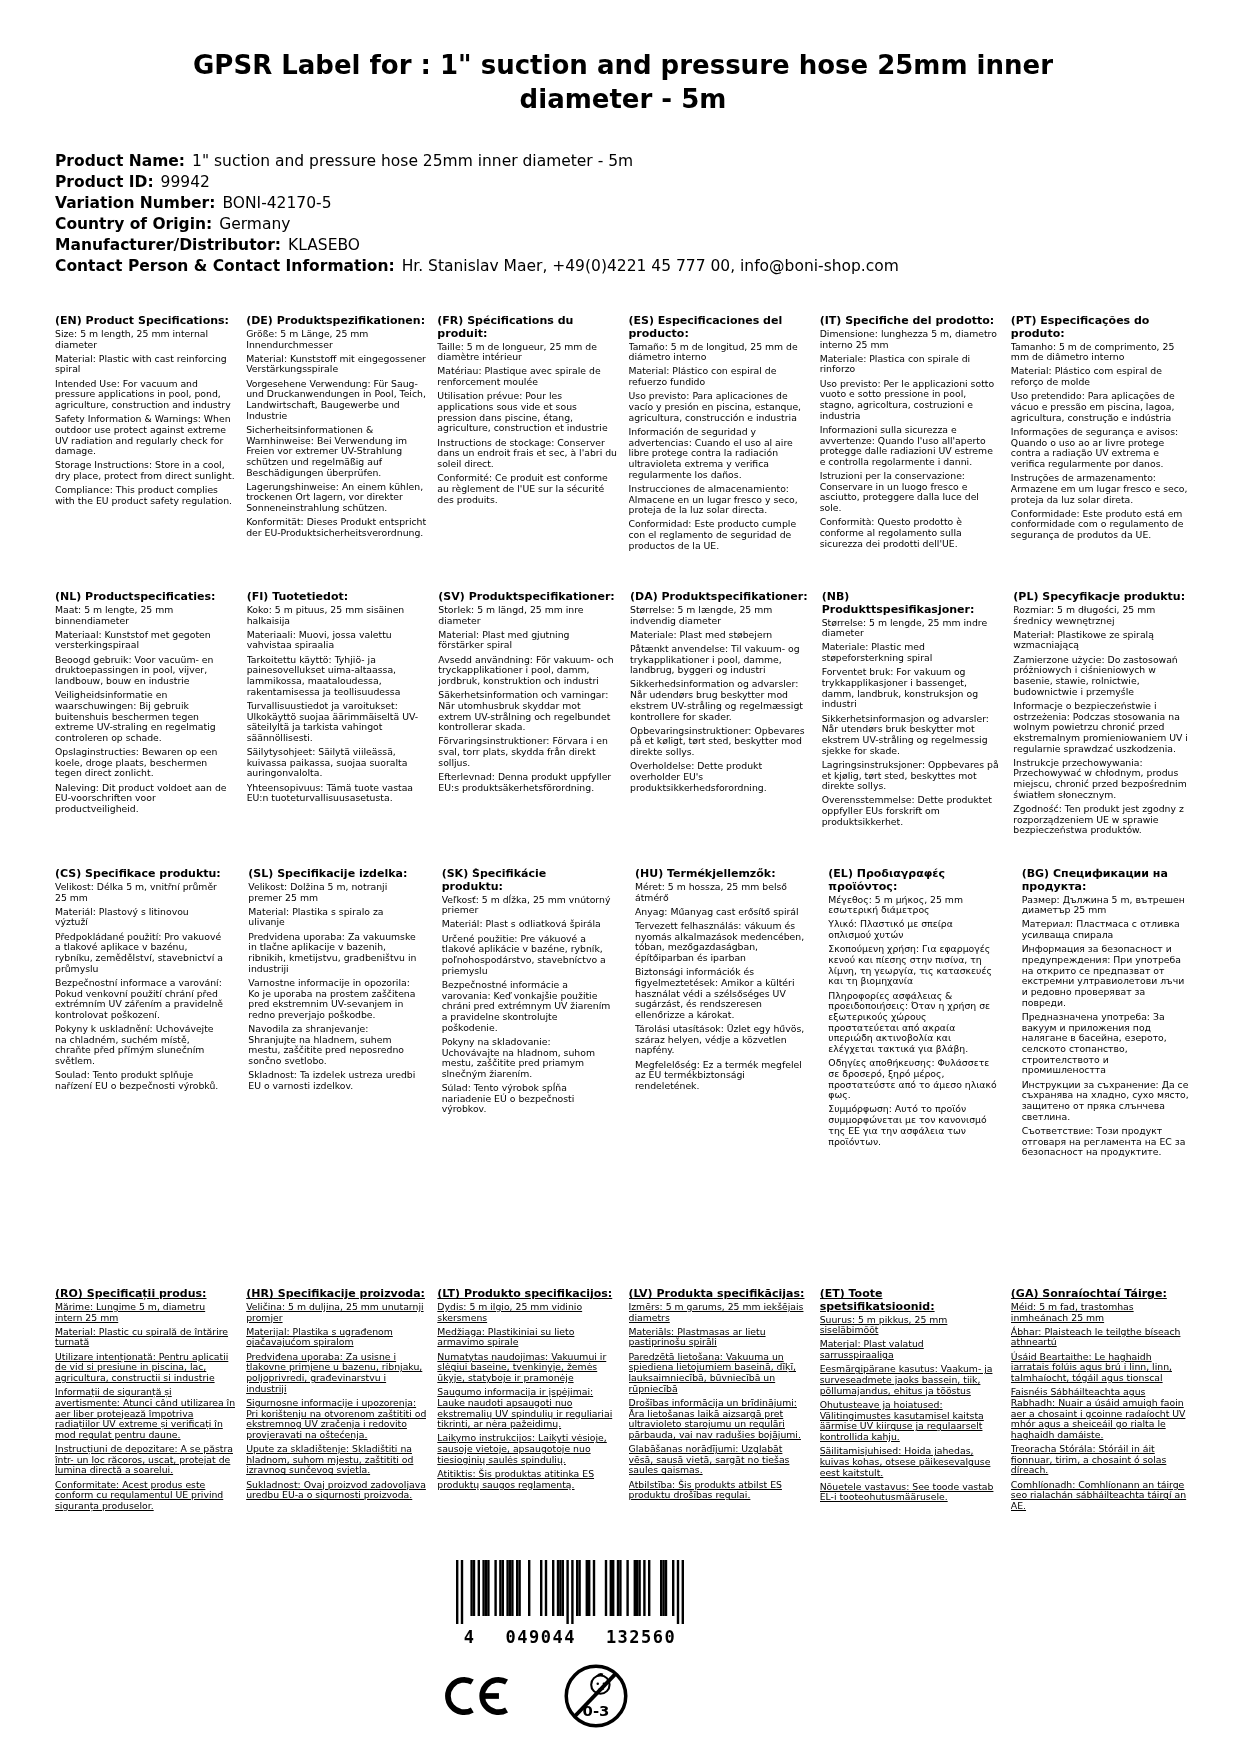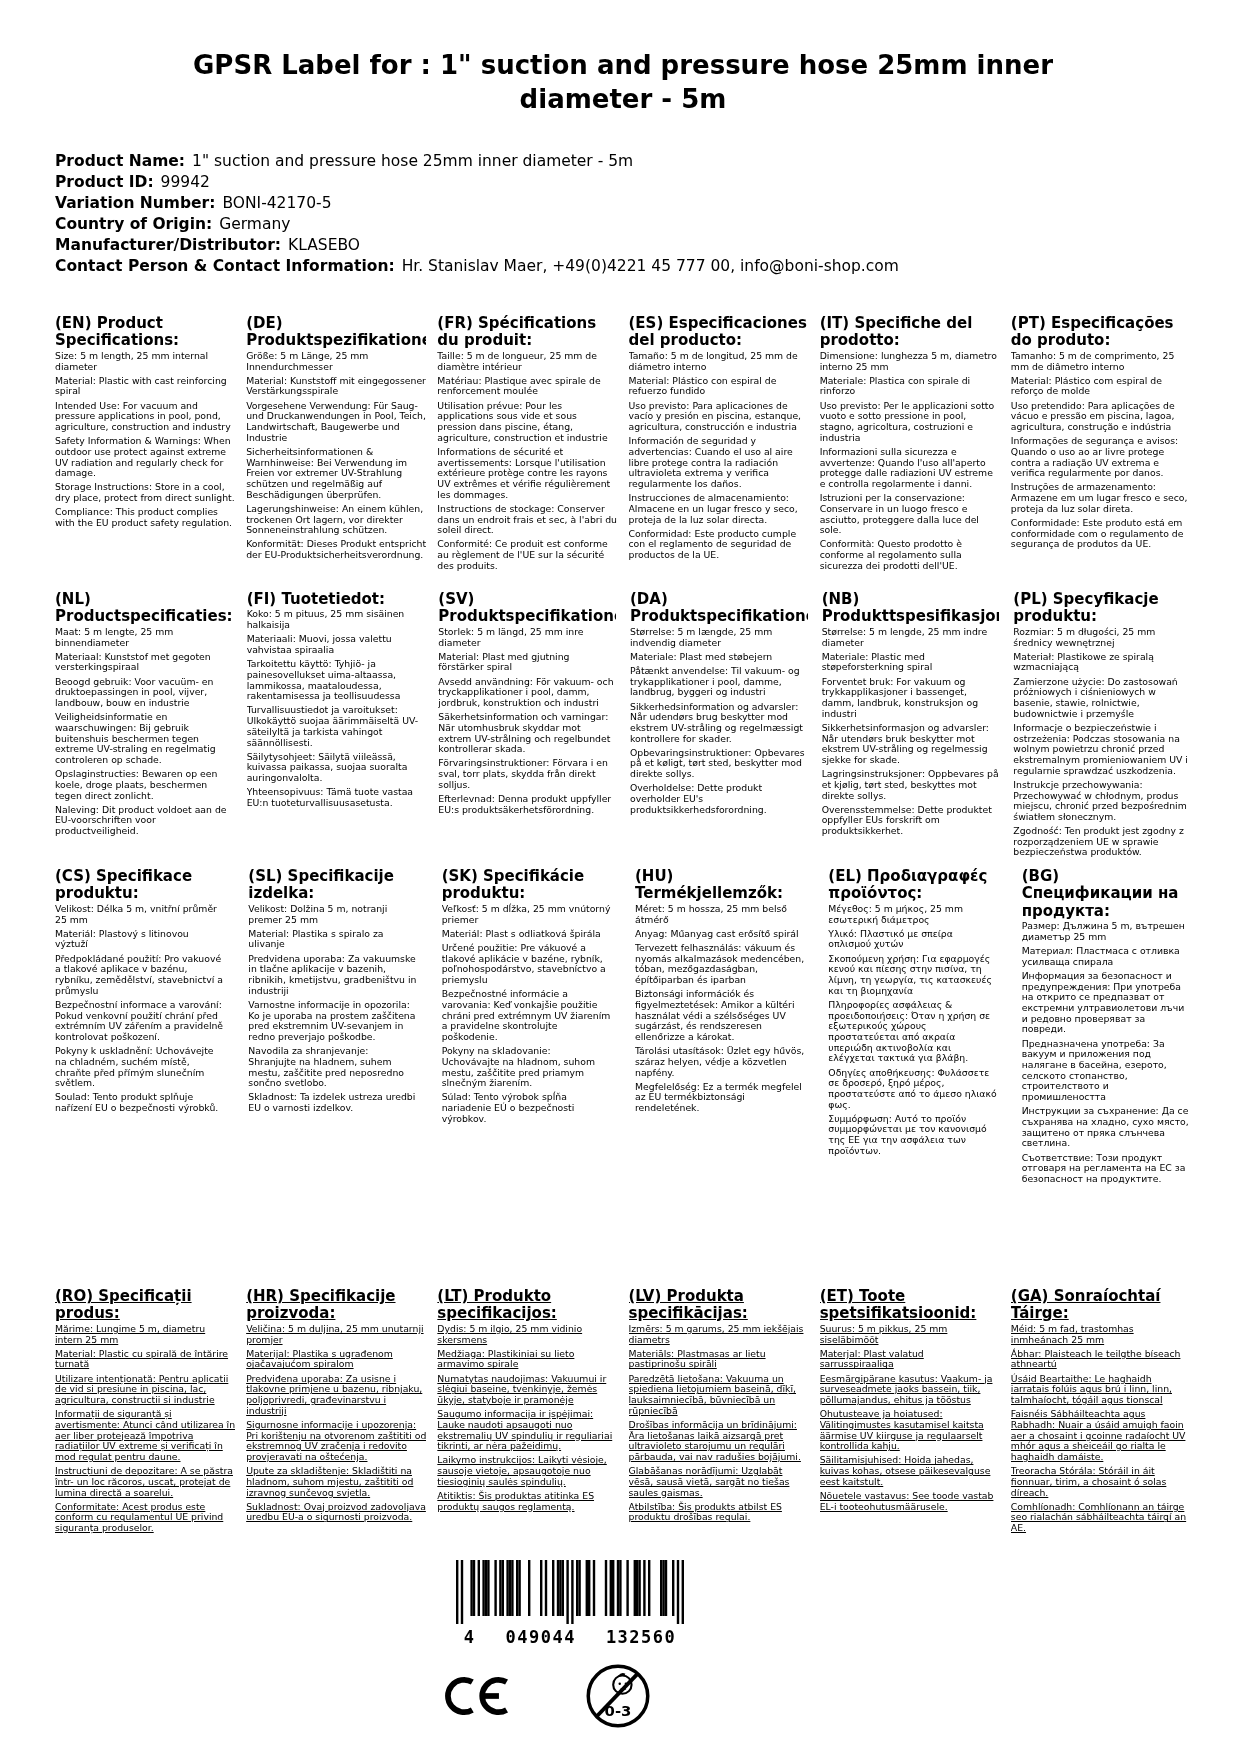--- a/index.html
+++ b/index.html
@@ -10,27 +10,27 @@
   .pi-line{font-size:15.5px;line-height:1.36;white-space:nowrap;}
   .pi-label{font-weight:bold;}
   .pi-value{margin-left:7px;}
   .lang-grid{width:100%;}
   .lang-row{display:grid;grid-template-columns:repeat(6,1fr);column-gap:11px;align-items:start;}
   .lang-row-1{min-height:276px;}
   .lang-row-2{min-height:277px;gap:14px;}
   .lang-row-3{min-height:420px;gap:24px;}
   .lang-row-4{min-height:262px;text-decoration:underline;}
   .lang-block{overflow:hidden;}
-  .lang-title{font-weight:bold;font-size:15px;line-height:1.16;margin:0 0 1px 0;}
+  .lang-title{font-weight:bold;font-size:11px;line-height:1.16;margin:0 0 1px 0;}
   .lang-section{font-size:9.3px;line-height:1.15;margin:0 0 3.5px 0;}
   .footer{width:270px;margin:10px 0 0 380px;}
   .barcode-wrap{display:flex;flex-direction:column;align-items:center;}
   .barcode-svg{width:234px;height:64px;display:block;}
   .barcode-digits{display:flex;justify-content:center;gap:30px;font-family:"DejaVu Sans Mono","Liberation Mono",monospace;font-size:17px;letter-spacing:1.5px;margin-top:3px;font-weight:bold;}
-  .symbols-row{display:flex;align-items:center;gap:72px;margin-top:14px;margin-left:10px;}
+  .symbols-row{display:flex;align-items:center;gap:50px;margin-top:14px;margin-left:10px;}
   .ce-svg{width:66px;height:42px;}
   .age-svg{width:70px;height:70px;}
 </style>
 </head>
 <body>
 
 <div class="page">
 
   <h1 class="title">GPSR Label for : 1" suction and pressure hose 25mm inner diameter - 5m</h1>
 
@@ -73,21 +73,20 @@
           <p class="lang-section">Vorgesehene Verwendung: Für Saug- und Druckanwendungen in Pool, Teich, Landwirtschaft, Baugewerbe und Industrie</p>
           <p class="lang-section">Sicherheitsinformationen &amp; Warnhinweise: Bei Verwendung im Freien vor extremer UV-Strahlung schützen und regelmäßig auf Beschädigungen überprüfen.</p>
           <p class="lang-section">Lagerungshinweise: An einem kühlen, trockenen Ort lagern, vor direkter Sonneneinstrahlung schützen.</p>
           <p class="lang-section">Konformität: Dieses Produkt entspricht der EU-Produktsicherheitsverordnung.</p>
         </div>
         <div class="lang-block">
           <div class="lang-title">(FR) Spécifications du produit:</div>
           <p class="lang-section">Taille: 5 m de longueur, 25 mm de diamètre intérieur</p>
           <p class="lang-section">Matériau: Plastique avec spirale de renforcement moulée</p>
           <p class="lang-section">Utilisation prévue: Pour les applications sous vide et sous pression dans piscine, étang, agriculture, construction et industrie</p>
-          <p class="lang-section">Informations de sécurité et avertissements: Lorsque l'utilisation extérieure protège contre les rayons UV extrêmes et vérifie régulièrement les dommages.</p>
           <p class="lang-section">Instructions de stockage: Conserver dans un endroit frais et sec, à l'abri du soleil direct.</p>
           <p class="lang-section">Conformité: Ce produit est conforme au règlement de l'UE sur la sécurité des produits.</p>
         </div>
         <div class="lang-block">
           <div class="lang-title">(ES) Especificaciones del producto:</div>
           <p class="lang-section">Tamaño: 5 m de longitud, 25 mm de diámetro interno</p>
           <p class="lang-section">Material: Plástico con espiral de refuerzo fundido</p>
           <p class="lang-section">Uso previsto: Para aplicaciones de vacío y presión en piscina, estanque, agricultura, construcción e industria</p>
           <p class="lang-section">Información de seguridad y advertencias: Cuando el uso al aire libre protege contra la radiación ultravioleta extrema y verifica regularmente los daños.</p>
           <p class="lang-section">Instrucciones de almacenamiento: Almacene en un lugar fresco y seco, proteja de la luz solar directa.</p>

